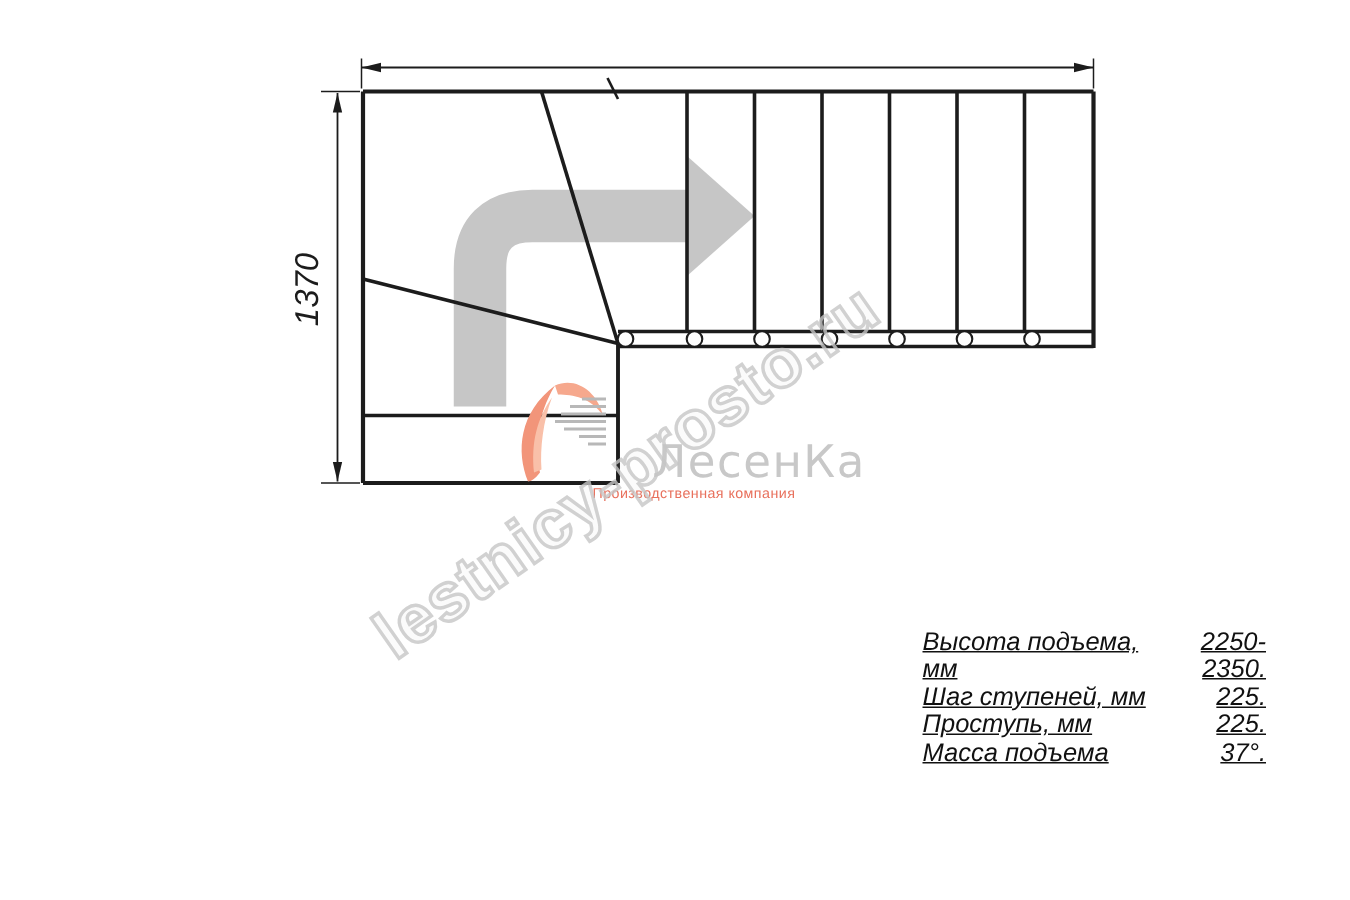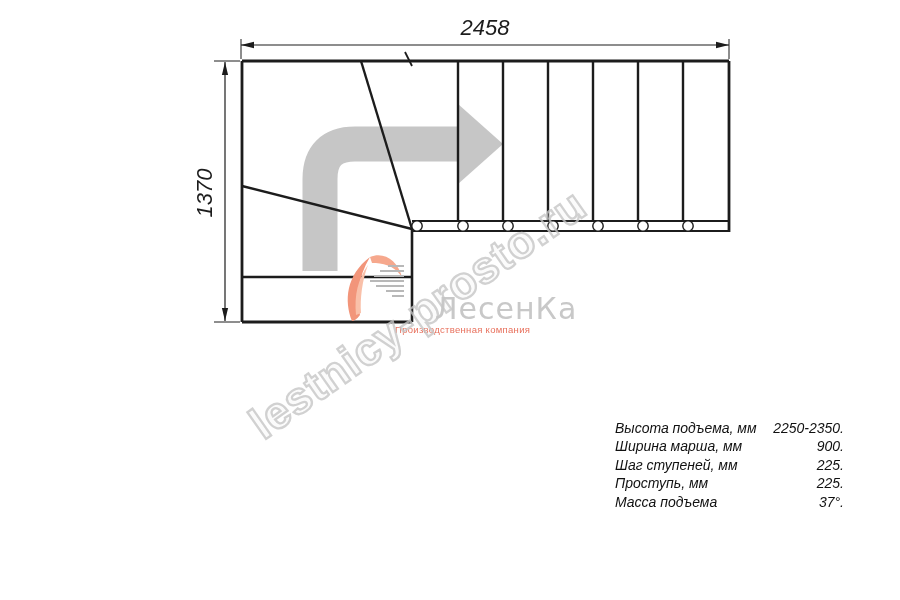--- a/index.html
+++ b/index.html
@@ -19,21 +19,21 @@
   
   #logo{position:absolute;left:344px;top:253px;width:210px;height:90px;}
   #logo-swoosh{position:absolute;left:0;top:0;}
   .speedline{position:absolute;height:1.6px;background:#b8b8b8;}
   #logo-name{position:absolute;left:59px;top:38px;font-size:30px;letter-spacing:1px;
              color:#c8c8c8;font-family:"DejaVu Sans",sans-serif;white-space:nowrap;margin-left:32px;}
   #logo-tagline{position:absolute;left:51px;top:71px;font-size:9.5px;letter-spacing:.3px;
              color:#e8705c;white-space:nowrap;}
   
   #specs{position:absolute;left:615px;top:419px;width:229px;font-style:italic;
-         font-size:14px;color:#111;line-height:18.4px;}
+         font-size:17px;color:#111;line-height:18.4px;text-decoration:underline;}
   .spec-row{display:flex;justify-content:space-between;}
   .spec-value{text-align:right;}
 </style>
 </head>
 <body>
 
 <div id="stage">
 
   <svg id="plan-svg" width="900" height="600" viewBox="0 0 900 600">
 
@@ -91,21 +91,20 @@
 
     <g stroke="#1c1c1c" stroke-width="1.2" fill="#1c1c1c">
       <path d="M225,62 V321" fill="none"></path>
       <polygon points="225,62 221.9,75 228.1,75" stroke="none"></polygon>
       <polygon points="225,321 221.9,308 228.1,308" stroke="none"></polygon>
       <path d="M214,61 H240" fill="none" stroke-width="1"></path>
       <path d="M214,322 H240" fill="none" stroke-width="1"></path>
     </g>
   </svg>
 
-  <div class="dim-label" id="dim-top">2458</div>
   <div class="dim-label" id="dim-left">1370</div>
 
   <div id="logo">
     <svg id="logo-swoosh" width="62" height="90" viewBox="0 0 62 90">
       <path d="M8,68 C0,48 2,22 26,4 C14,24 12,44 16,62 C13,66 10,68 8,68 Z" fill="#f2957a"></path>
       <path d="M26,4 C40,-2 54,8 58,24 C50,12 38,10 28,10 Z" fill="#f6a88d"></path>
       <path d="M12,62 C10,42 14,26 24,12 C18,28 16,46 17,60 Z" fill="#f9c0a9"></path>
     </svg>
     <div>
       <div class="speedline" style="top:12px;left:44px;width:16px;"></div>
@@ -121,24 +120,20 @@
   </div>
 
   <div id="watermark">lestnicy-prosto.ru</div>
 
   <div id="specs">
     <div class="spec-row">
       <span class="spec-label">Высота подъема, мм</span>
       <span class="spec-value">2250-2350.</span>
     </div>
     <div class="spec-row">
-      <span class="spec-label">Ширина марша, мм</span>
-      <span class="spec-value">900.</span>
-    </div>
-    <div class="spec-row">
       <span class="spec-label">Шаг ступеней, мм</span>
       <span class="spec-value">225.</span>
     </div>
     <div class="spec-row">
       <span class="spec-label">Проступь, мм</span>
       <span class="spec-value">225.</span>
     </div>
     <div class="spec-row">
       <span class="spec-label">Масса подъема</span>
       <span class="spec-value">37°.</span>

